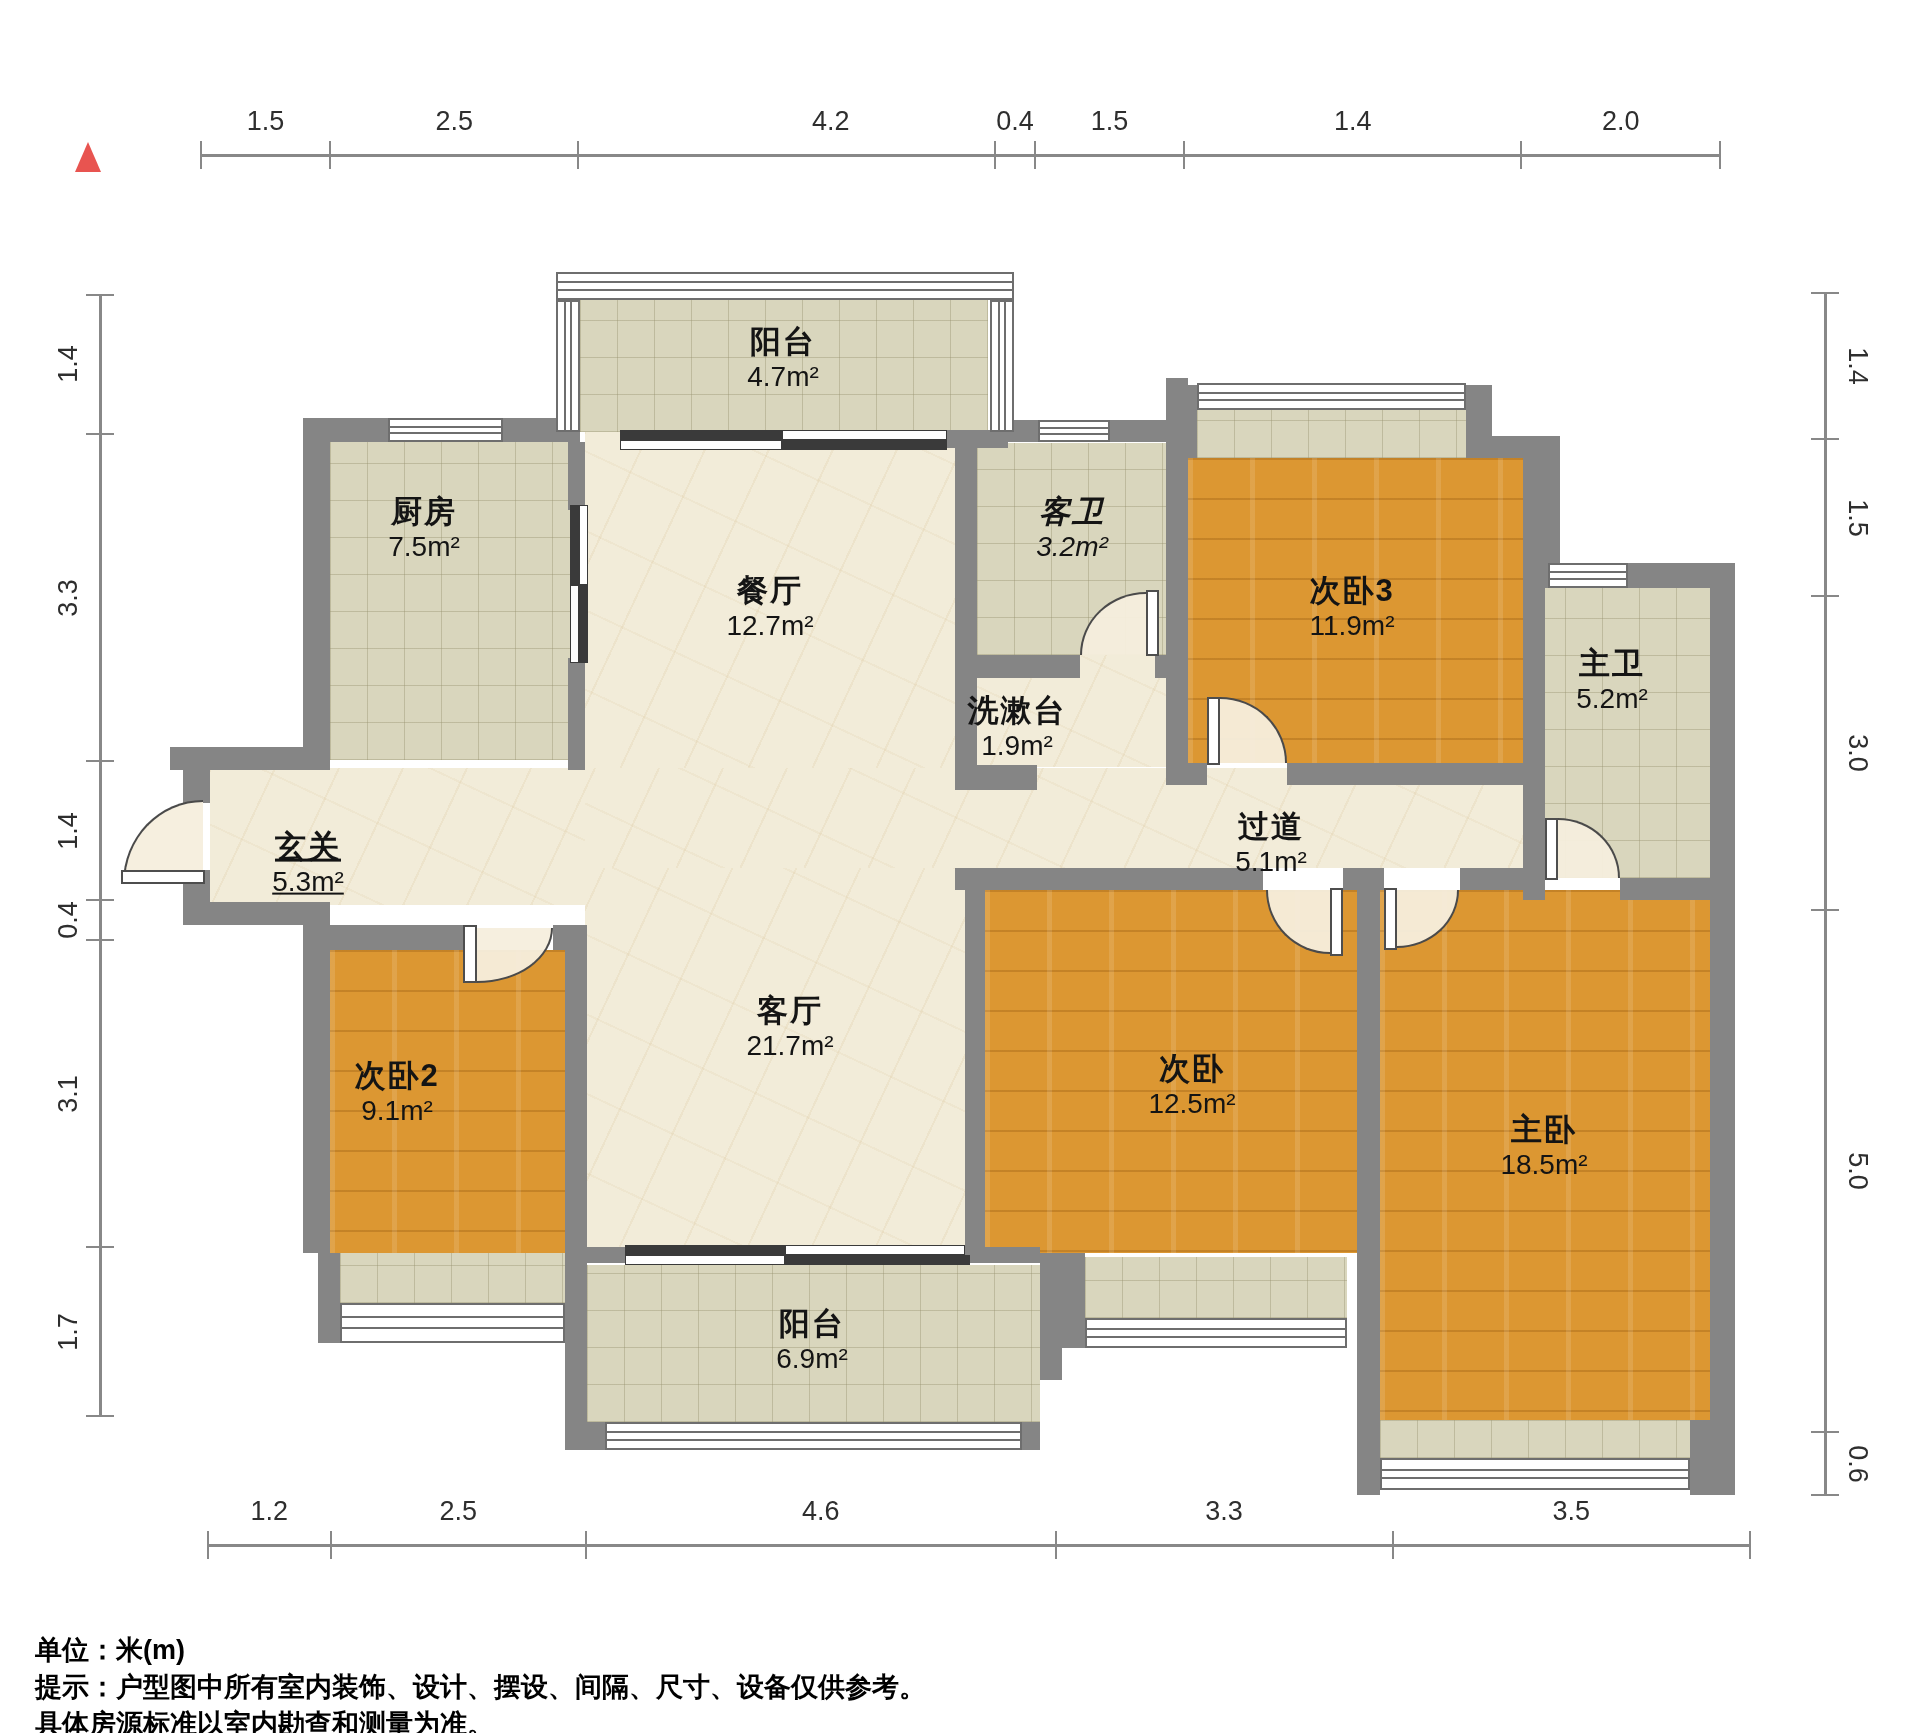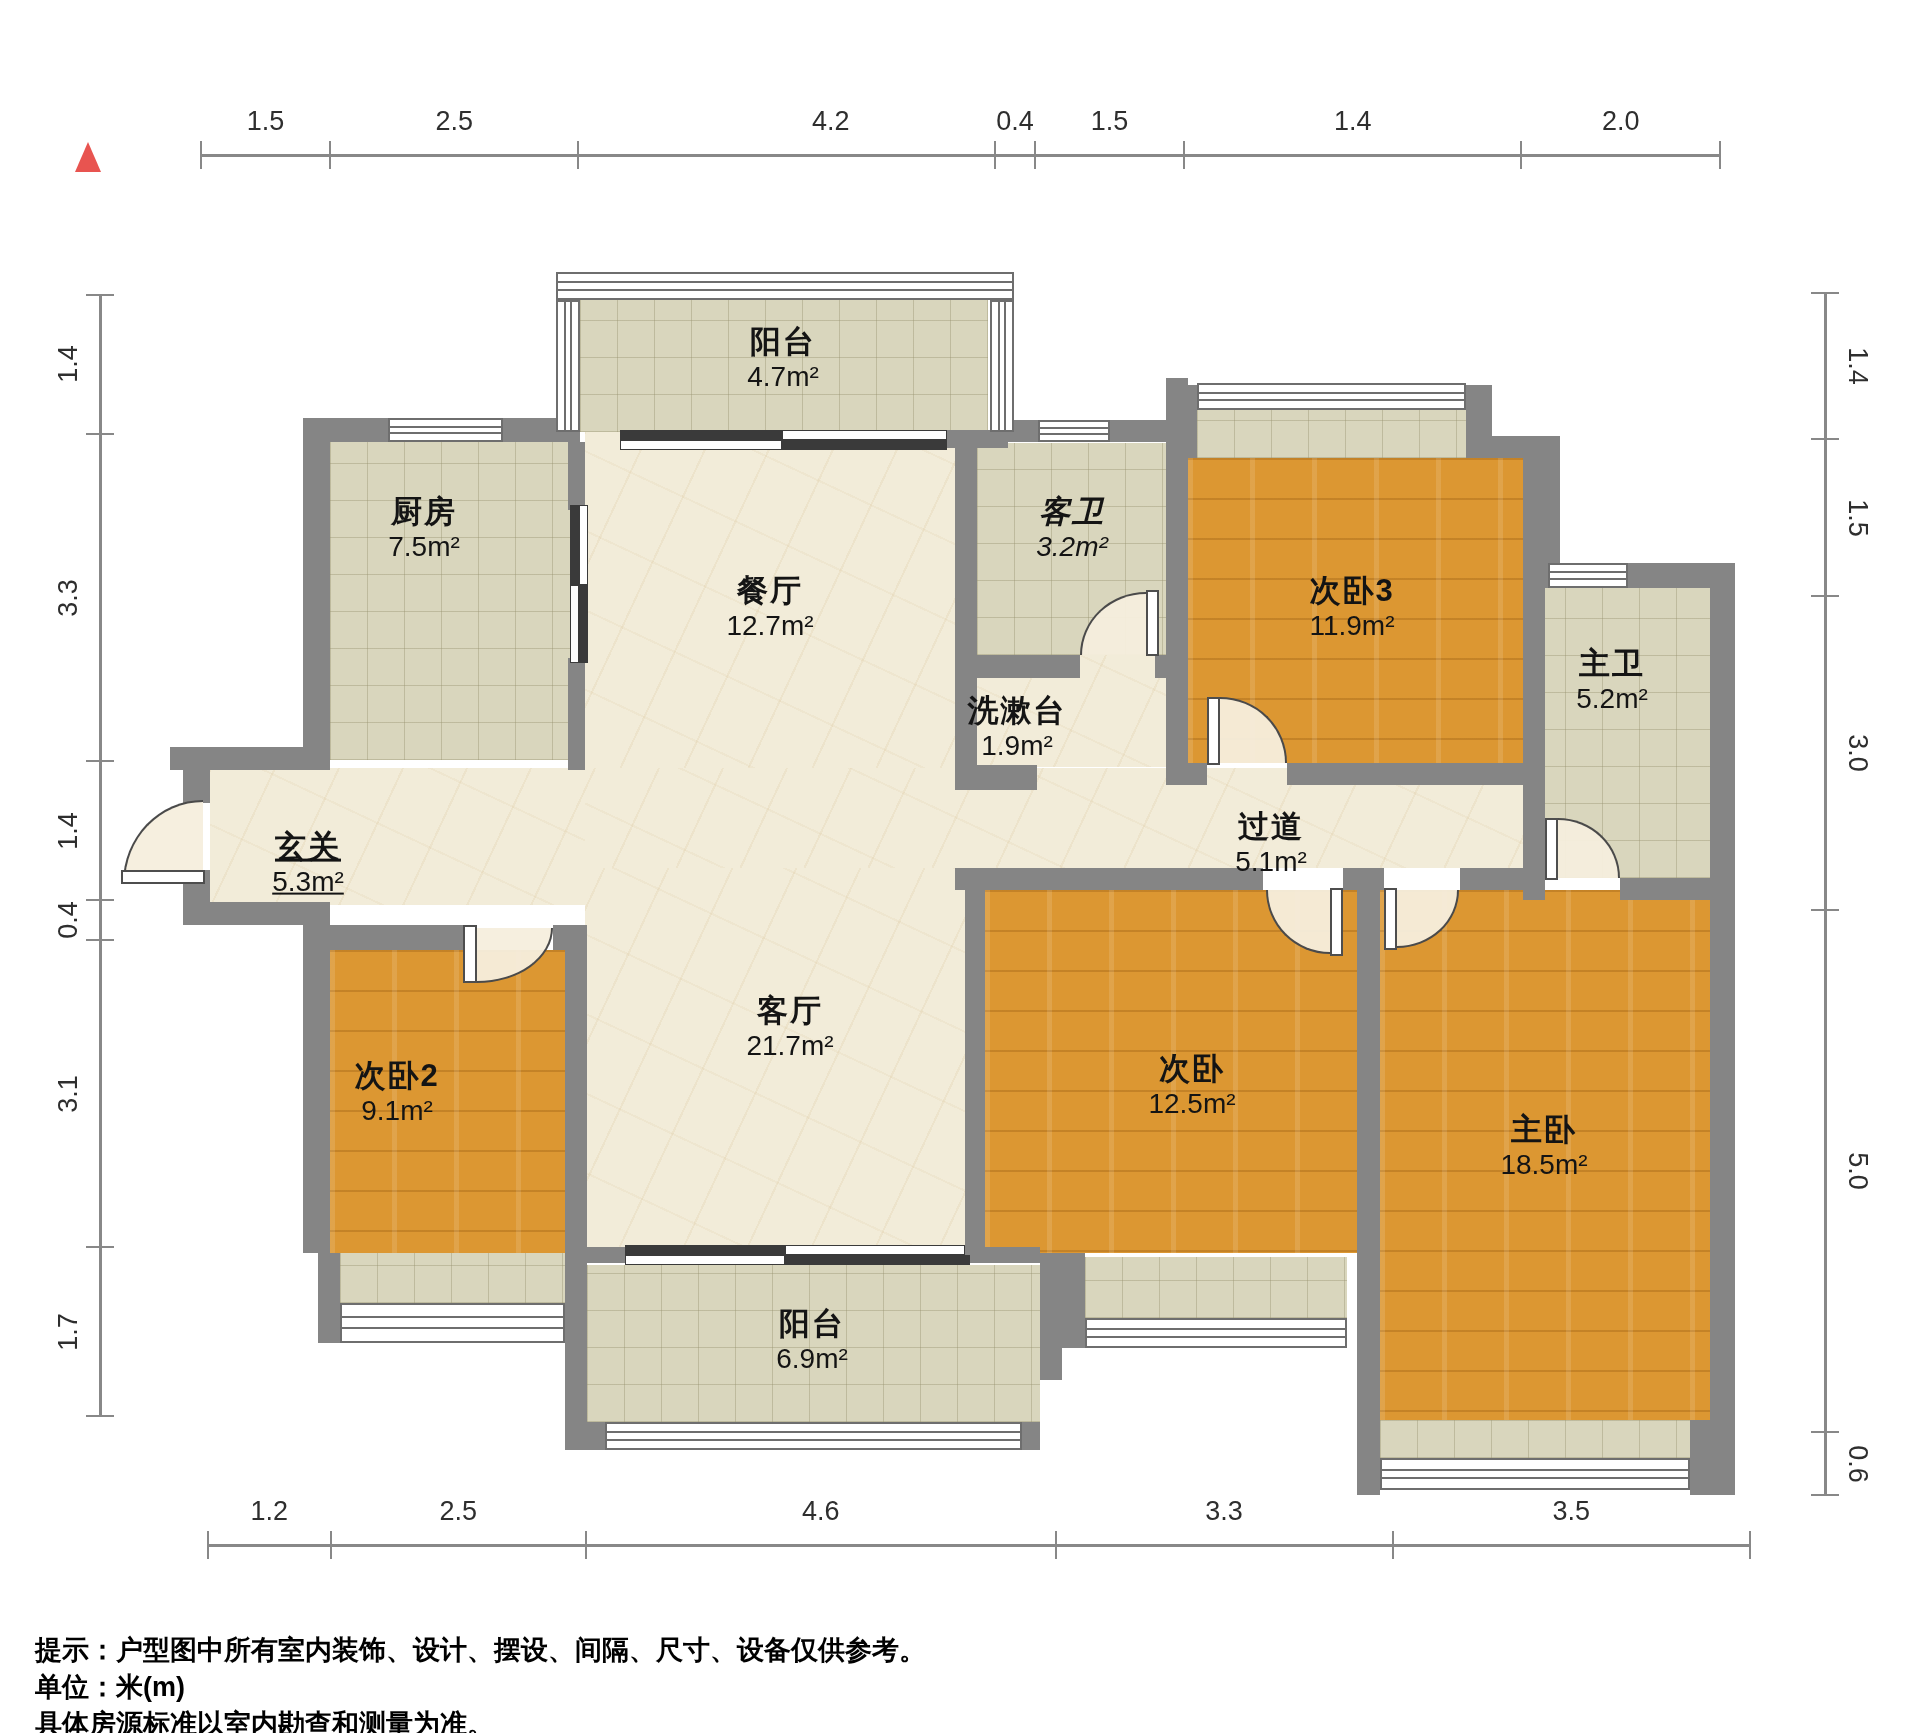--- a/index.html
+++ b/index.html
@@ -251,17 +251,17 @@
       <div class="tick" style="left: 1811px; top: 595.113px; width: 28px; height: 2px;"></div>
       <div class="dlabel rotr" style="left: 1857px; top: 517.722px;">1.5</div>
       <div class="tick" style="left: 1811px; top: 908.678px; width: 28px; height: 2px;"></div>
       <div class="dlabel rotr" style="left: 1857px; top: 752.896px;">3.0</div>
       <div class="tick" style="left: 1811px; top: 1431.29px; width: 28px; height: 2px;"></div>
       <div class="dlabel rotr" style="left: 1857px; top: 1170.98px;">5.0</div>
       <div class="tick" style="left: 1811px; top: 1494px; width: 28px; height: 2px;"></div>
       <div class="dlabel rotr" style="left: 1857px; top: 1463.64px;">0.6</div>
     </div>
   <div id="footer">
+    <div>单位：米(m)</div>
     <div>提示：户型图中所有室内装饰、设计、摆设、间隔、尺寸、设备仅供参考。</div>
-    <div>单位：米(m)</div>
     <div>具体房源标准以室内勘查和测量为准。</div>
   </div>
 </div>
 
 </body></html>

